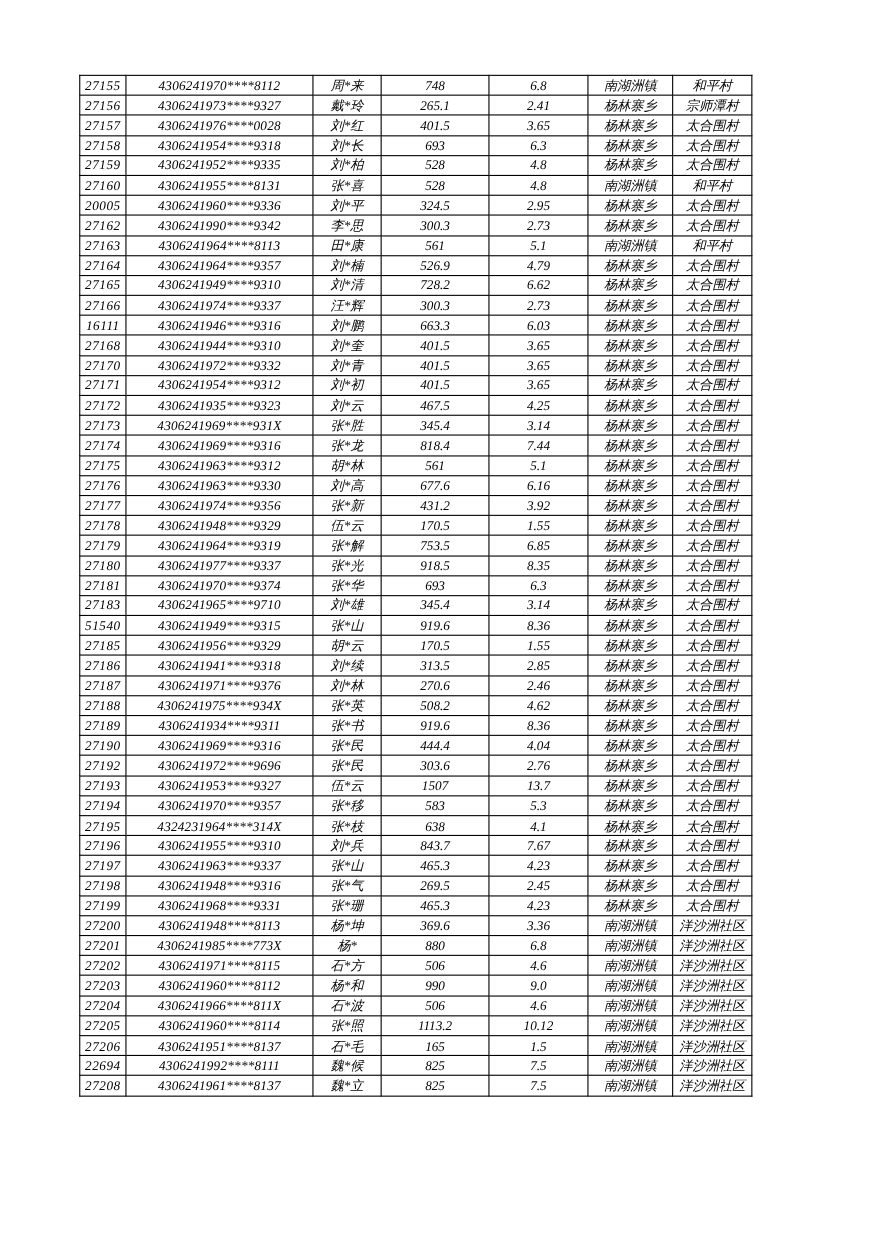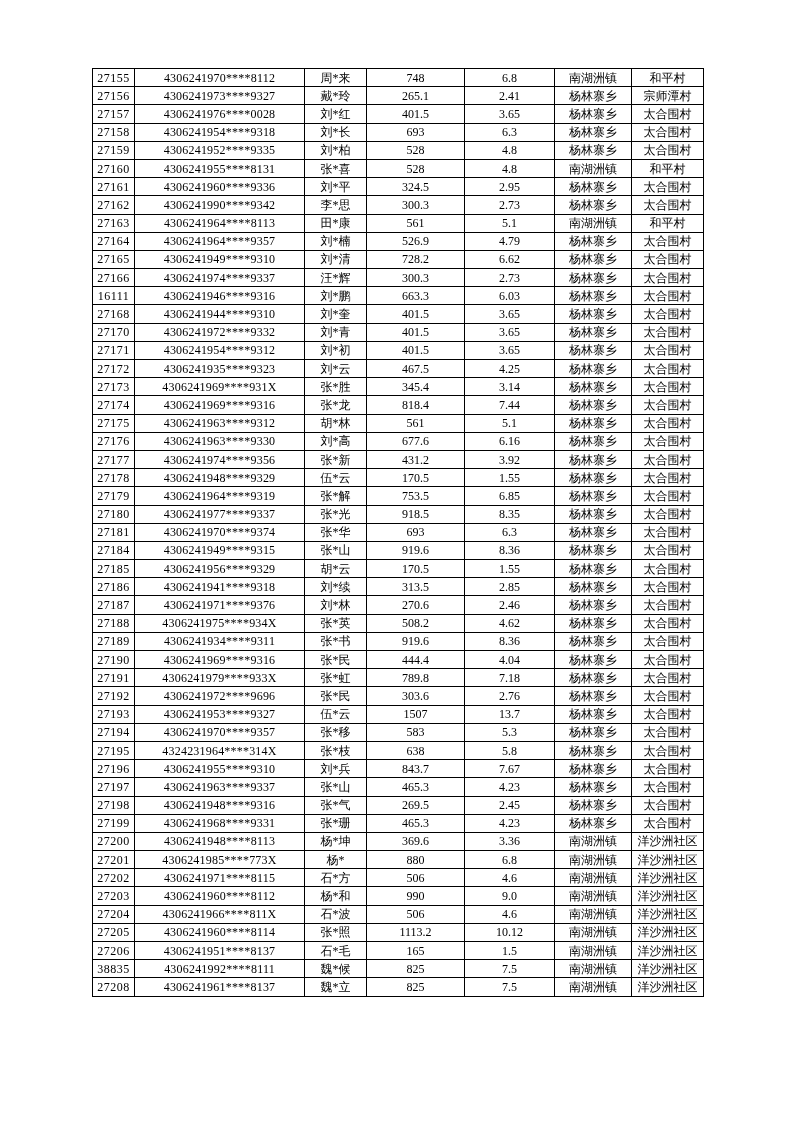--- a/index.html
+++ b/index.html
@@ -10,25 +10,26 @@
   .page {
     position: relative;
     width: 794px;
     height: 1122px;
     background: #ffffff;
     overflow: hidden;
     font-family: "Liberation Serif", "DejaVu Serif", serif;
   }
   table.data-table {
     position: absolute;
-    left: 92px;
+    left: 72px;
     top: 68px;
     width: 611px;
     border-collapse: collapse;
     table-layout: fixed;
+    font-style: italic;
   }
   table.data-table tr {
     height: 18.2px;
   }
   table.data-table td {
     border: 1px solid #000000;
     padding: 0;
     margin: 0;
     text-align: center;
     vertical-align: middle;
@@ -105,21 +106,21 @@
         <tr>
           <td class="c-seq">27160</td>
           <td class="c-id">4306241955****8131</td>
           <td class="c-name">张*喜</td>
           <td class="c-amount">528</td>
           <td class="c-rate">4.8</td>
           <td class="c-town">南湖洲镇</td>
           <td class="c-village">和平村</td>
         </tr>
         <tr>
-          <td class="c-seq">27161</td>
+          <td class="c-seq">20005</td>
           <td class="c-id">4306241960****9336</td>
           <td class="c-name">刘*平</td>
           <td class="c-amount">324.5</td>
           <td class="c-rate">2.95</td>
           <td class="c-town">杨林寨乡</td>
           <td class="c-village">太合围村</td>
         </tr>
         <tr>
           <td class="c-seq">27162</td>
           <td class="c-id">4306241990****9342</td>
@@ -285,21 +286,30 @@
         <tr>
           <td class="c-seq">27181</td>
           <td class="c-id">4306241970****9374</td>
           <td class="c-name">张*华</td>
           <td class="c-amount">693</td>
           <td class="c-rate">6.3</td>
           <td class="c-town">杨林寨乡</td>
           <td class="c-village">太合围村</td>
         </tr>
         <tr>
-          <td class="c-seq">27184</td>
+          <td class="c-seq">27183</td>
+          <td class="c-id">4306241965****9710</td>
+          <td class="c-name">刘*雄</td>
+          <td class="c-amount">345.4</td>
+          <td class="c-rate">3.14</td>
+          <td class="c-town">杨林寨乡</td>
+          <td class="c-village">太合围村</td>
+        </tr>
+        <tr>
+          <td class="c-seq">51540</td>
           <td class="c-id">4306241949****9315</td>
           <td class="c-name">张*山</td>
           <td class="c-amount">919.6</td>
           <td class="c-rate">8.36</td>
           <td class="c-town">杨林寨乡</td>
           <td class="c-village">太合围村</td>
         </tr>
         <tr>
           <td class="c-seq">27185</td>
           <td class="c-id">4306241956****9329</td>
@@ -348,29 +358,20 @@
         <tr>
           <td class="c-seq">27190</td>
           <td class="c-id">4306241969****9316</td>
           <td class="c-name">张*民</td>
           <td class="c-amount">444.4</td>
           <td class="c-rate">4.04</td>
           <td class="c-town">杨林寨乡</td>
           <td class="c-village">太合围村</td>
         </tr>
         <tr>
-          <td class="c-seq">27191</td>
-          <td class="c-id">4306241979****933X</td>
-          <td class="c-name">张*虹</td>
-          <td class="c-amount">789.8</td>
-          <td class="c-rate">7.18</td>
-          <td class="c-town">杨林寨乡</td>
-          <td class="c-village">太合围村</td>
-        </tr>
-        <tr>
           <td class="c-seq">27192</td>
           <td class="c-id">4306241972****9696</td>
           <td class="c-name">张*民</td>
           <td class="c-amount">303.6</td>
           <td class="c-rate">2.76</td>
           <td class="c-town">杨林寨乡</td>
           <td class="c-village">太合围村</td>
         </tr>
         <tr>
           <td class="c-seq">27193</td>
@@ -388,21 +389,21 @@
           <td class="c-amount">583</td>
           <td class="c-rate">5.3</td>
           <td class="c-town">杨林寨乡</td>
           <td class="c-village">太合围村</td>
         </tr>
         <tr>
           <td class="c-seq">27195</td>
           <td class="c-id">4324231964****314X</td>
           <td class="c-name">张*枝</td>
           <td class="c-amount">638</td>
-          <td class="c-rate">5.8</td>
+          <td class="c-rate">4.1</td>
           <td class="c-town">杨林寨乡</td>
           <td class="c-village">太合围村</td>
         </tr>
         <tr>
           <td class="c-seq">27196</td>
           <td class="c-id">4306241955****9310</td>
           <td class="c-name">刘*兵</td>
           <td class="c-amount">843.7</td>
           <td class="c-rate">7.67</td>
           <td class="c-town">杨林寨乡</td>
@@ -492,21 +493,21 @@
         <tr>
           <td class="c-seq">27206</td>
           <td class="c-id">4306241951****8137</td>
           <td class="c-name">石*毛</td>
           <td class="c-amount">165</td>
           <td class="c-rate">1.5</td>
           <td class="c-town">南湖洲镇</td>
           <td class="c-village">洋沙洲社区</td>
         </tr>
         <tr>
-          <td class="c-seq">38835</td>
+          <td class="c-seq">22694</td>
           <td class="c-id">4306241992****8111</td>
           <td class="c-name">魏*候</td>
           <td class="c-amount">825</td>
           <td class="c-rate">7.5</td>
           <td class="c-town">南湖洲镇</td>
           <td class="c-village">洋沙洲社区</td>
         </tr>
         <tr>
           <td class="c-seq">27208</td>
           <td class="c-id">4306241961****8137</td>

